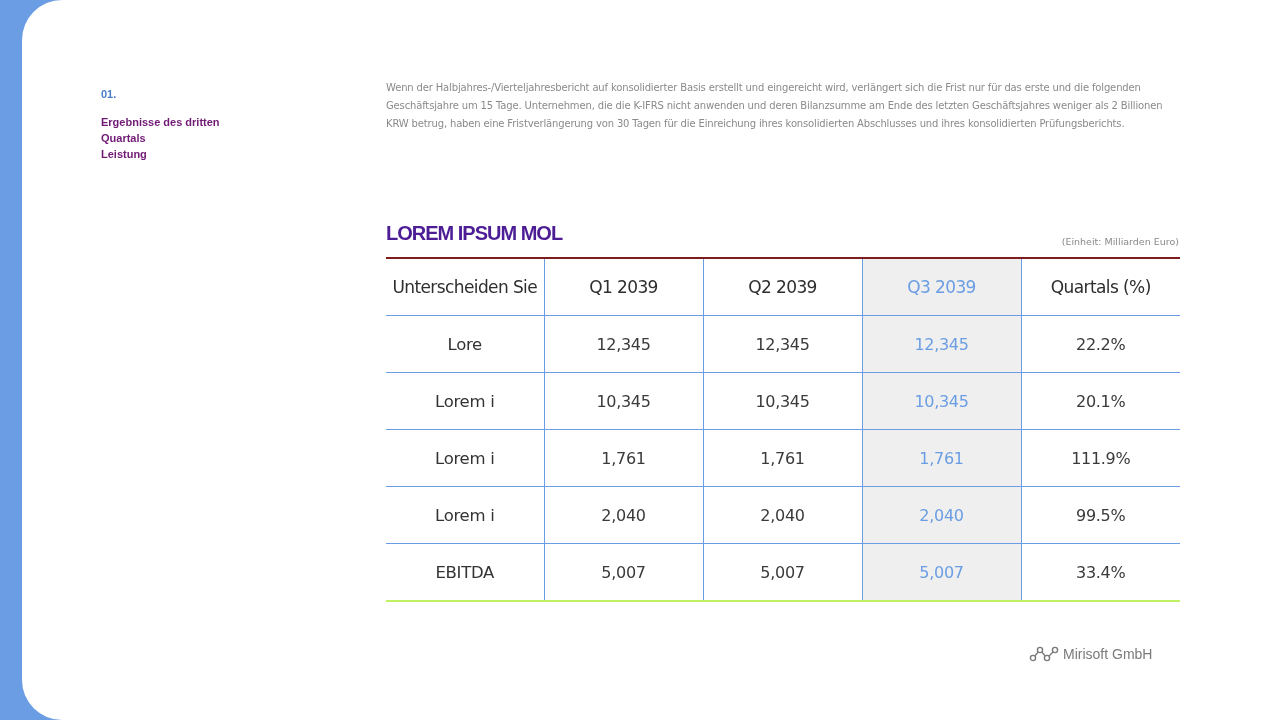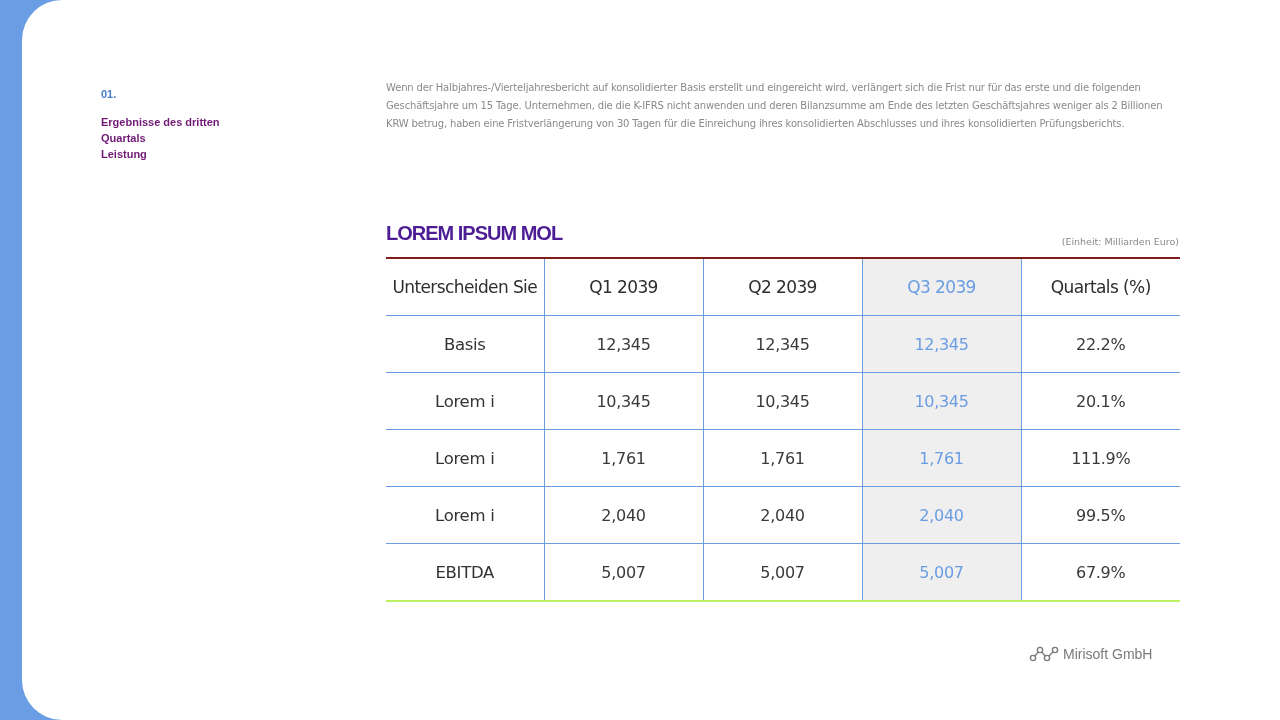--- a/index.html
+++ b/index.html
@@ -94,21 +94,21 @@
     <tr>
       <th>Unterscheiden Sie</th>
       <th>Q1 2039</th>
       <th>Q2 2039</th>
       <th class="hl">Q3 2039</th>
       <th>Quartals (%)</th>
     </tr>
   </thead>
   <tbody>
     <tr>
-      <td class="row-label">Basis</td>
+      <td class="row-label">Lore</td>
       <td>12,345</td>
       <td>12,345</td>
       <td class="hl">12,345</td>
       <td>22.2%</td>
     </tr>
     <tr>
       <td class="row-label">Lorem i</td>
       <td>10,345</td>
       <td>10,345</td>
       <td class="hl">10,345</td>
@@ -126,21 +126,21 @@
       <td>2,040</td>
       <td>2,040</td>
       <td class="hl">2,040</td>
       <td>99.5%</td>
     </tr>
     <tr>
       <td class="row-label">EBITDA</td>
       <td>5,007</td>
       <td>5,007</td>
       <td class="hl">5,007</td>
-      <td>67.9%</td>
+      <td>33.4%</td>
     </tr>
   </tbody>
 </table>
 
 <div class="brand">
   <svg width="30" height="18" viewBox="0 0 30 18">
     <polyline points="4,13 11,5 18,13 26,5" fill="none" stroke="#7a7a7a" stroke-width="1.4"></polyline>
     <circle cx="4" cy="13" r="2.6" fill="#fff" stroke="#7a7a7a" stroke-width="1.4"></circle>
     <circle cx="11" cy="5" r="2.6" fill="#fff" stroke="#7a7a7a" stroke-width="1.4"></circle>
     <circle cx="18" cy="13" r="2.6" fill="#fff" stroke="#7a7a7a" stroke-width="1.4"></circle>

